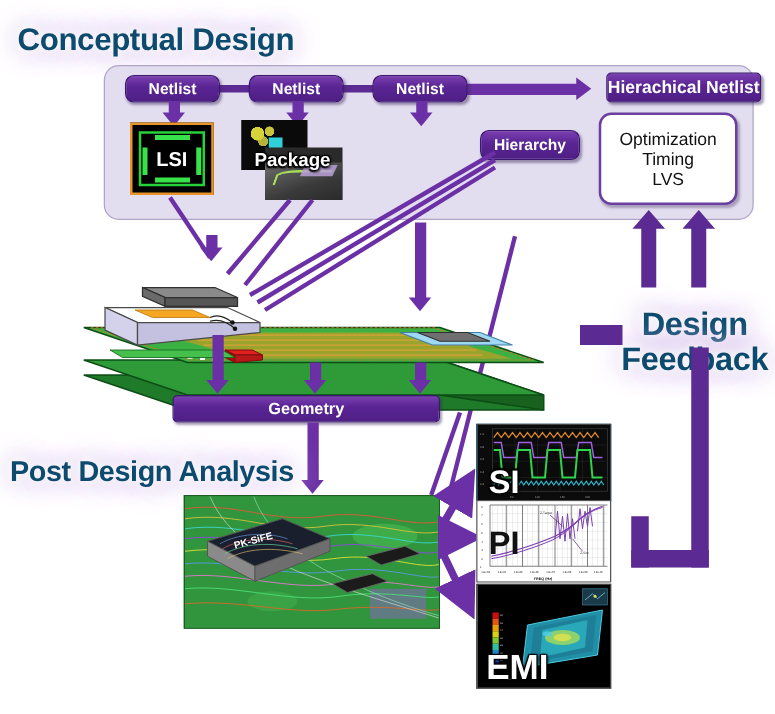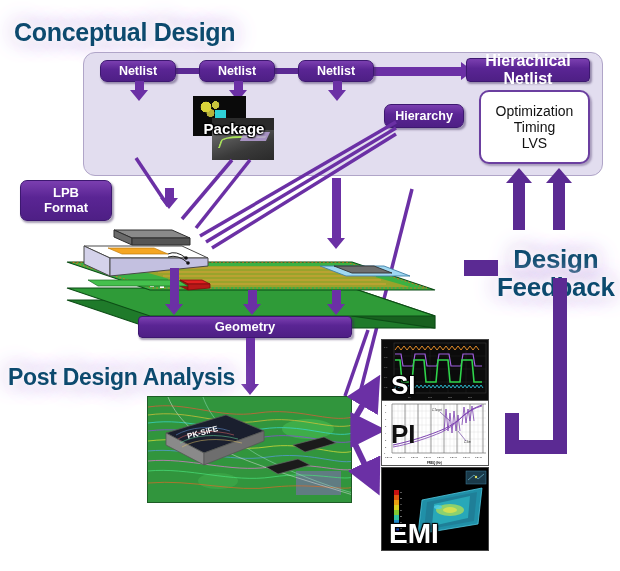--- a/index.html
+++ b/index.html
@@ -139,35 +139,43 @@
 
   <div class="arrow arrow-right" style="left:364px; top:62px; width:110px; height:18px;">
     <div class="shaft" style="left:0; top:5px; width:98px; height:9px;"></div>
     <div class="head" style="left:97px; top:0px;"></div>
   </div>
 
   <div class="pbox" style="left:100px; top:60px; width:76px; height:22px; font-size:12.5px;">Netlist</div>
   <div class="pbox" style="left:199px; top:60px; width:76px; height:22px; font-size:12.5px;">Netlist</div>
   <div class="pbox" style="left:298px; top:60px; width:76px; height:22px; font-size:12.5px;">Netlist</div>
 
-  <div class="pbox sharp" style="left:466px; top:58px; width:124px; height:24px; font-size:16px;">Hierachical Netlist</div>
+  <div class="pbox sharp" style="left:485px; top:58px; width:124px; height:24px; font-size:14px;">Hierachical Netlist</div>
 
   <div class="arrow arrow-down" style="left:130px; top:81px; width:18px; height:20px;">
     <div class="shaft" style="left:4.5px; top:0; width:9px; height:11px;"></div>
     <div class="head" style="left:0; top:9px;"></div>
   </div>
   <div class="arrow arrow-down" style="left:229px; top:81px; width:18px; height:20px;">
     <div class="shaft" style="left:4.5px; top:0; width:9px; height:11px;"></div>
     <div class="head" style="left:0; top:9px;"></div>
   </div>
   <div class="arrow arrow-down" style="left:328px; top:81px; width:18px; height:20px;">
     <div class="shaft" style="left:4.5px; top:0; width:9px; height:11px;"></div>
     <div class="head" style="left:0; top:9px;"></div>
   </div>
 
+  <div class="tile" id="lsi-tile" style="left:104px; top:98px; width:67px; height:58px;">
+    <div class="lsi-ring" style="left:5px; top:5px; right:5px; bottom:5px;"></div>
+    <div class="lsi-pad" style="left:18px; top:8px; width:28px; height:4px;"></div>
+    <div class="lsi-pad" style="left:18px; bottom:8px; width:28px; height:4px;"></div>
+    <div class="lsi-pad" style="left:8px; top:18px; width:4px; height:22px;"></div>
+    <div class="lsi-pad" style="right:8px; top:18px; width:4px; height:22px;"></div>
+    <div class="tile-label" style="left:0; right:0; top:20px; text-align:center; font-size:16px;">LSI</div>
+  </div>
 
   <div class="tile" id="pkg-top" style="left:193px; top:96px; width:53px; height:40px;">
     <div class="shape" style="left:4px; top:3px; width:30px; height:20px; background:
          radial-gradient(circle at 30% 40%, #d8d23a 0 22%, transparent 23%),
          radial-gradient(circle at 62% 30%, #c9c43c 0 16%, transparent 17%),
          radial-gradient(circle at 45% 70%, #b7b23a 0 18%, transparent 19%);"></div>
     <div class="shape" style="left:22px; top:14px; width:11px; height:18px; background:#2fd0d8;"></div>
     <div class="shape" style="left:30px; top:33px; width:17px; height:4px; background:#e06ad0;"></div>
   </div>
   <div class="tile" id="pkg-bot" style="left:212px; top:118px; width:62px; height:42px;">
@@ -179,24 +187,20 @@
 
 
   <div class="pbox" style="left:384px; top:104px; width:80px; height:24px; font-size:12.5px;">Hierarchy</div>
 
   <div class="wbox" style="left:479px; top:90px; width:111px; height:74px; font-size:14px;">
     <span>Optimization</span>
     <span>Timing</span>
     <span>LVS</span>
   </div>
 
-  <div class="pbox" style="left:20px; top:180px; width:92px; height:41px; font-size:13px; flex-direction:column;">
-    <span>LPB</span>
-    <span>Format</span>
-  </div>
 
   <svg style="position:absolute; left:0; top:0; width:620px; height:571px; pointer-events:none;">
 
     <line x1="136" y1="158" x2="168" y2="206" stroke="#6b30a5" stroke-width="3.5"></line>
 
     <line x1="232" y1="160" x2="182" y2="219" stroke="#6b30a5" stroke-width="3.5"></line>
     <line x1="250" y1="160" x2="196" y2="228" stroke="#6b30a5" stroke-width="3.5"></line>
 
     <line x1="396" y1="122" x2="200" y2="236" stroke="#6b30a5" stroke-width="3.5"></line>
     <line x1="396" y1="128" x2="206" y2="242" stroke="#6b30a5" stroke-width="3.5"></line>

